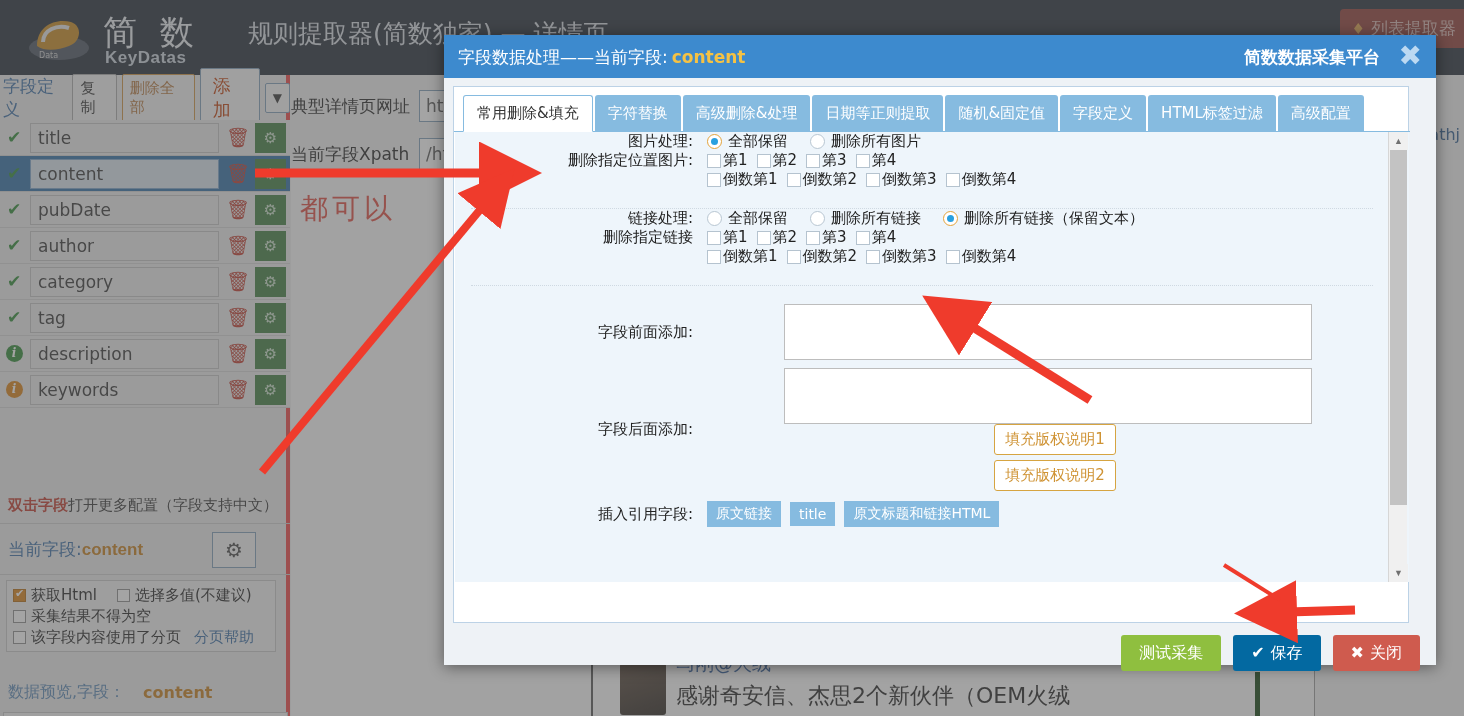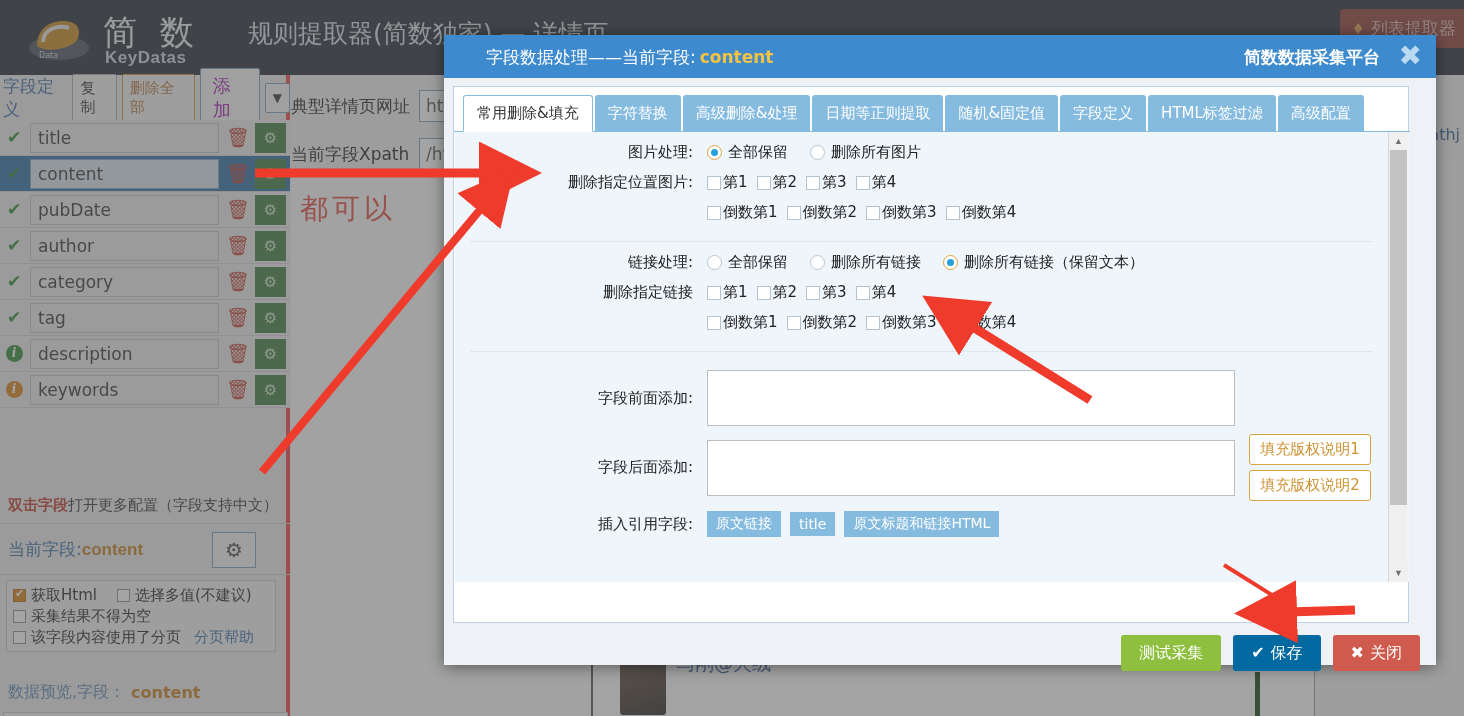--- a/index.html
+++ b/index.html
@@ -70,21 +70,21 @@
     position: absolute; left: 0; top: 0; width: 290px; height: 45px;
     display: flex; align-items: center; padding-left: 3px; gap: 5px;
   }
   #field-toolbar .tb-label { font-size: 17px; color: #3a6ea5; font-family: "DejaVu Sans", sans-serif;}
   .tb-btn {
     border: 1px solid #a9a9a9; background: #f2f2f2;
     font-size: 15px; padding: 4px 7px; color: #333; border-radius: 2px;
     font-family: "DejaVu Sans", sans-serif;
   }
   .tb-btn.warn { border-color: #cf9340; color: #b5763b; }
-  .tb-btn.big { font-size: 18px; padding: 5px 12px; border-color: #7f9db9; color: #a21caf; background:#f7f7f7;}
+  .tb-btn.big { font-size: 18px; padding: 5px 12px; border-color: #7f9db9; color: #c2410c; background:#f7f7f7;}
   .tb-btn.caret { font-size: 12px; padding: 7px 7px; border-color: #7f9db9; background:#f7f7f7;}
 
   #field-list { position: absolute; left: 0; top: 45px; width: 290px; }
   .field-row {
     display: flex; align-items: center; height: 36px;
     border-bottom: 1px solid #d6d6d6; background: #ececec;
   }
   .field-row.selected { background: #2e6da4; }
   .field-row .state {
     width: 28px; text-align: center; font-size: 17px; font-weight: bold;
@@ -150,21 +150,21 @@
   .cbx.checked { background: #d98014; border-color: #b36a10; }
   .cbx.checked::after {
     content: "✔"; position: absolute; left: 1px; top: -3px;
     font-size: 11px; color: #fff;
   }
   .opt-link { color: #3a6ea5; margin-left: 10px; }
 
   #preview-head {
     position: absolute; left: 0; top: 600px; width: 290px; height: 34px;
     display: flex; align-items: center; padding-left: 8px; font-size: 16px;
-    color: #5a88b5; font-family: "DejaVu Sans", sans-serif;
+    color: #5a88b5; font-family: "DejaVu Sans", sans-serif; gap: 12px;
   }
   #preview-head b { color: #c87f1c; margin-left: 6px; }
   #preview-body {
     position: absolute; left: 3px; top: 637px; width: 285px; height: 79px;
     background: #f5f5f5; border: 1px solid #c8c8c8; border-bottom: none;
     font-size: 13.5px; line-height: 18px; color: #222; padding: 4px 4px 0 4px;
     overflow: hidden; font-family: "DejaVu Sans", sans-serif;
     white-space: pre-wrap;
   }
 
@@ -225,21 +225,21 @@
   #dialog {
     position: absolute; left: 444px; top: 35px; width: 992px; height: 630px;
     background: #eef2f6; z-index: 60;
     box-shadow: 0 2px 14px rgba(0,0,0,0.45);
   }
   #dialog-titlebar {
     height: 43px; background: #3d8ace; position: relative;
   }
   #dialog-title {
     position: absolute; left: 14px; top: 11px;
-    font-size: 17px; color: #ffffff; font-family: "DejaVu Sans", sans-serif; margin-left: 28px;
+    font-size: 17px; color: #ffffff; font-family: "DejaVu Sans", sans-serif;
   }
   #dialog-title .cur { color: #ffffff; }
   #dialog-title .cur-val { color: #f5c244; font-weight: bold; margin-left: 4px; }
   #dialog-brand {
     position: absolute; right: 56px; top: 11px;
     font-size: 17px; color: #ffffff; font-weight: bold;
     font-family: "DejaVu Sans", sans-serif;
   }
   #dialog-close {
     position: absolute; right: 14px; top: 6px;
@@ -272,21 +272,21 @@
   #tab-underline {
     position: absolute; left: 0; top: 44px; width: 956px; height: 1px; background: #86bbe0;
   }
 
   #form-scroll {
     position: absolute; left: 1px; top: 45px; width: 954px; height: 450px;
     background: #eef5fb; overflow: hidden;
   }
   #form-inner { position: relative; width: 934px; }
 
-  .frow { display: flex; align-items: center; margin-top: 11px; font-size: 15px; color:#222;
+  .frow { display: flex; align-items: center; margin-top: 0; font-size: 15px; color:#222;
           font-family: "DejaVu Sans", sans-serif; }
   .flabel { width: 252px; text-align: right; padding-right: 14px; flex: none; }
   .fctrl { display: flex; align-items: center; flex: 1; }
 
   .radio {
     width: 15px; height: 15px; border-radius: 50%; border: 1px solid #b8c6d2;
     background: #fff; display: inline-block; margin-right: 6px; position: relative; flex: none;
   }
   .radio.checked { border-color: #e2a33c; }
   .radio.checked::after {
@@ -301,21 +301,21 @@
   }
   .cbx-label { margin-right: 9px; }
 
   .divider { height: 1px; border-top: 1px dotted #cfd9e2; margin: 19px 16px 0 16px; }
 
   .ta {
     width: 528px; height: 56px; border: 1px solid #bdbdbd; background: #fff;
     resize: none; font-size: 14px; font-family: "DejaVu Sans", sans-serif;
     position: relative;
   }
-  .ta-wrap { position: relative; }
+  .ta-wrap { position: relative; flex-direction: column; }
   .copy-btn {
     width: 122px; height: 31px; border: 1px solid #d6a441; background: #fff;
     color: #cf9334; font-size: 15px; border-radius: 3px;
     display: flex; align-items: center; justify-content: center;
     font-family: "DejaVu Sans", sans-serif;
   }
   .ref-btn {
     background: #86bbe0; color: #fff; font-size: 14px; padding: 4px 9px;
     margin-right: 9px; font-family: "DejaVu Sans", sans-serif; white-space: nowrap;
   }
@@ -487,20 +487,21 @@
   <div id="bg-canvas">
     <div id="bg-inner-page"></div>
   </div>
   <div id="bg-red-text">都可以</div>
   <div id="bg-right-panel"></div>
   <div id="bg-xpath-label">oathj</div>
 
   <div id="bg-article">
     <div id="bg-avatar"></div>
     <div id="bg-author">马刚@火绒</div>
+    <div id="bg-headline">感谢奇安信、杰思2个新伙伴（OEM火绒</div>
   </div>
   <div id="bg-green-bar"></div>
 </div>
 
 <div id="dim-overlay"></div>
 
 <div id="dialog">
 
   <div id="dialog-titlebar">
     <div id="dialog-title">

